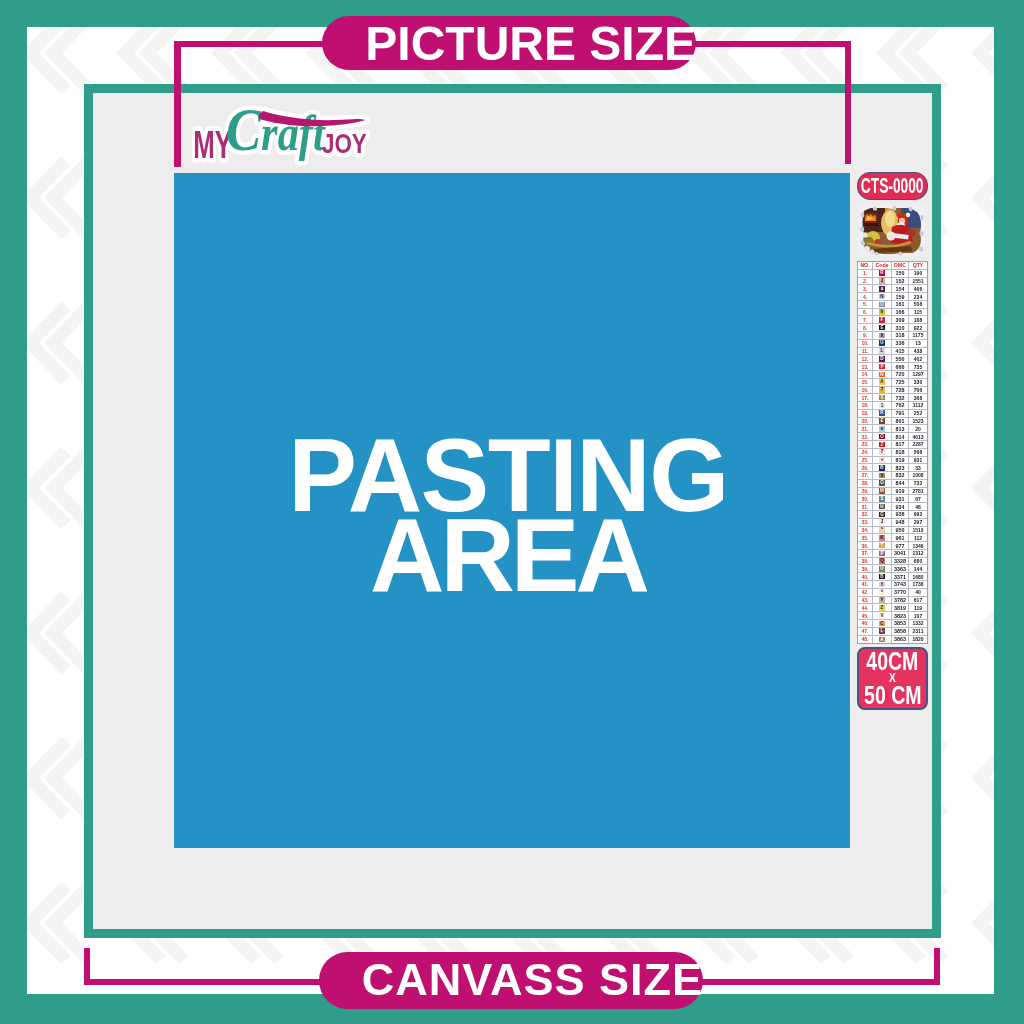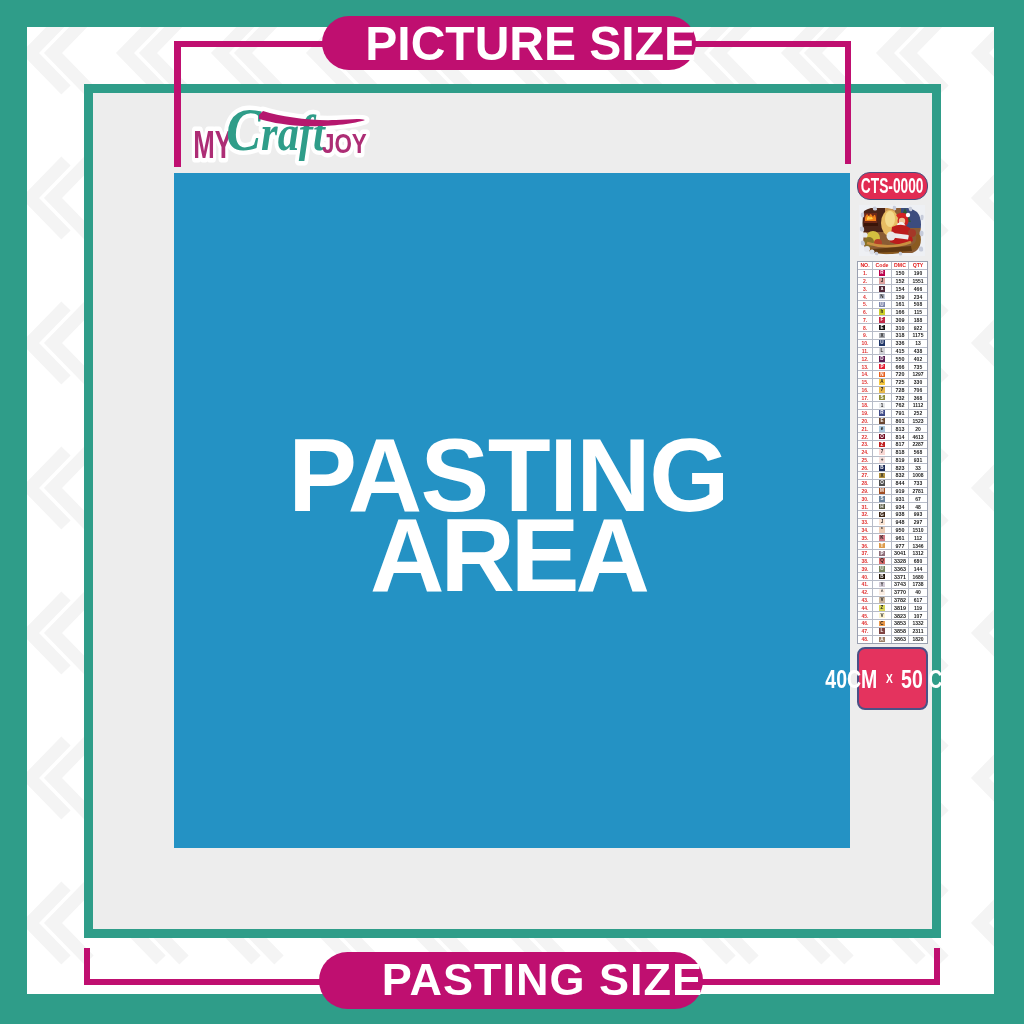--- a/index.html
+++ b/index.html
@@ -14,21 +14,21 @@
 
 .mag { position:absolute; background:#bf0f70; }
 
 .pill { position:absolute; background:#bf0f70; border-radius:29px; color:#fff; font-weight:bold; text-align:right; }
 .pill.top { left:322px; top:16px; width:374px; height:54px; font-size:48px; line-height:55px; }
 .pill.bot { left:319px; top:952px; width:384px; height:57px; font-size:45px; line-height:55px; letter-spacing:1px; }
 
 .cts { position:absolute; left:857px; top:172px; width:71px; height:28px; background:#e12b52; border:1.5px solid #44507f; border-radius:6px; color:#fff; font-weight:bold; display:flex; align-items:center; justify-content:center; }
 .cts { white-space:nowrap; overflow:visible;border-radius:13px; }
 .cts span { display:inline-block; font-size:22px; line-height:26px; transform:scaleX(0.625); transform-origin:50% 50%; }
-.size { position:absolute; left:857px; top:647px; width:71px; height:63px; background:#e4335e; border:2px solid #4a5286; border-radius:8px; color:#fff; font-weight:bold; display:flex; flex-direction:row; align-items:center; justify-content:center; }
+.size { position:absolute; left:857px; top:647px; width:71px; height:63px; background:#e4335e; border:2px solid #4a5286; border-radius:8px; color:#fff; font-weight:bold; display:flex; flex-direction:column; align-items:center; justify-content:center; }
 .size { white-space:nowrap; }
 .size .a { font-size:25px; line-height:22px; margin-top:0px; }
 .size .x { font-size:13px; line-height:11px; }
 .size .b { font-size:25px; line-height:24px; }
 .size span { display:inline-block; transform:scaleX(0.78); transform-origin:50% 50%; }
 
 .tbl { position:absolute; left:857px; top:261px; width:71px; background:#fff; border:1px solid #9aa0b0; }
 .trow { display:flex; height:7.79px; border-bottom:1px solid #b7bcc8; align-items:center; }
 .trow:last-child { border-bottom:none; }
 .thead { color:#e02020; font-weight:bold; }
@@ -61,21 +61,21 @@
   </div>
 
 <div class="mag" style="left:174px; top:41px; width:677px; height:6px;"></div>
 <div class="mag" style="left:174px; top:41px; width:6.5px; height:126px;"></div>
 <div class="mag" style="left:844.5px; top:41px; width:6.5px; height:123px;"></div>
 <div class="pill top">PICTURE SIZE</div>
 
 <div class="mag" style="left:84px; top:978.5px; width:856px; height:6.5px;"></div>
 <div class="mag" style="left:84px; top:947.5px; width:6px; height:37.5px;"></div>
 <div class="mag" style="left:934px; top:947.5px; width:6px; height:37.5px;"></div>
-<div class="pill bot">PASTING SIZE</div>
+<div class="pill bot">CANVASS SIZE</div>
 
 <svg id="logo" style="position:absolute; left:186px; top:90px;" width="200" height="82" viewBox="0 0 200 82">
 <g stroke="#fff" stroke-width="9" stroke-linejoin="round" fill="#fff">
 <text x="10.6" y="68" font-family="Liberation Sans" font-weight="bold" font-size="38" transform="scale(0.68,1)" transform-origin="0 0">MY</text>
 <text x="47" y="60" font-family="Liberation Serif" font-style="italic" font-weight="bold" font-size="50" transform="scale(0.85,1)" transform-origin="0 0"><tspan font-size="62">C</tspan>raft</text>
 <path d="M73,25 L77,21 C96,27 125,31 150,30 C162,30 172,28 179,30 C168,34 140,37 116,36 C96,35 80,31 73,29 Z"></path>
 <text x="170" y="63" font-family="Liberation Sans" font-weight="bold" font-size="28" transform="scale(0.80,1)" transform-origin="0 0">JOY</text>
 </g>
 <text x="10.6" y="68" font-family="Liberation Sans" font-weight="bold" font-size="38" fill="#ad2d75" transform="scale(0.68,1)" transform-origin="0 0">MY</text>
 <text x="47" y="60" font-family="Liberation Serif" font-style="italic" font-weight="bold" font-size="50" fill="#2f9d89" transform="scale(0.85,1)" transform-origin="0 0"><tspan font-size="62">C</tspan>raft</text>

